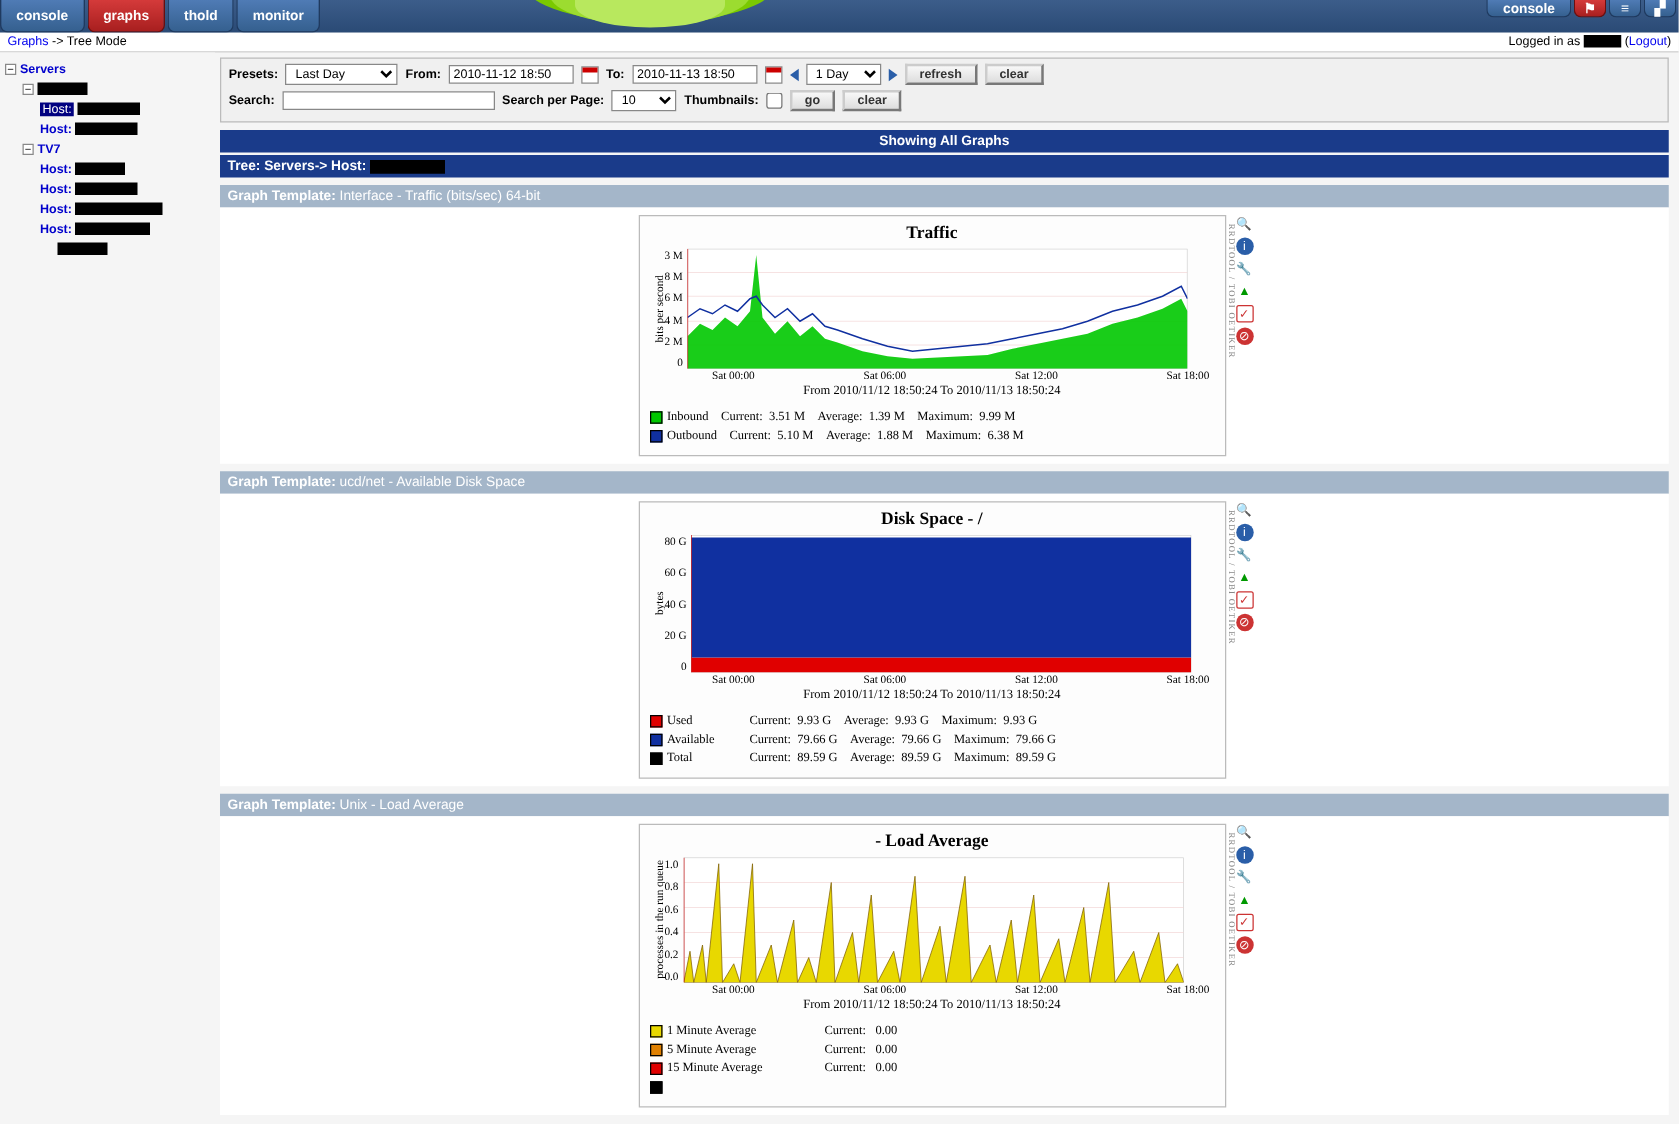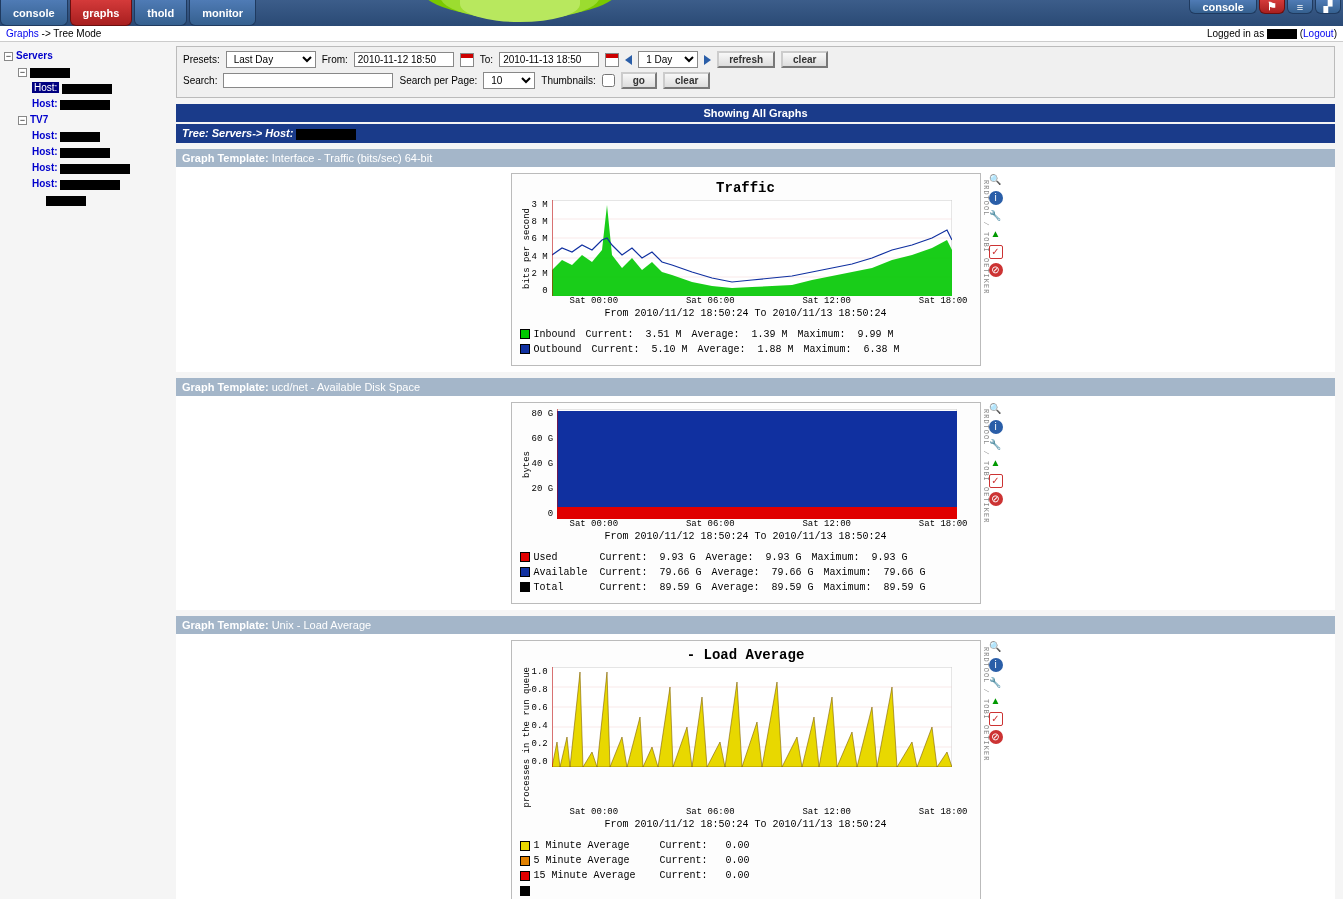--- a/index.html
+++ b/index.html
@@ -33,40 +33,40 @@
 .tree .indent3 { margin-left: 42px; }
 .tree a { color: #0000cc; font-weight: bold; }
 .tree .selected { background: #000080; color: #fff; padding: 0 2px; }
 .tree .redact { display: inline-block; background: #000; height: 10px; vertical-align: middle; }
 
 .main { flex: 1; padding: 4px 8px 20px 4px; }
 
 
 .filterbox { border: 1px solid #bbb; background: #f0f0f0; padding: 4px 6px; margin-bottom: 6px; font-size: 10px; }
 .filterbox .row { display: flex; align-items: center; gap: 6px; margin-bottom: 4px; flex-wrap: wrap; }
-.filterbox label { font-weight: normal; }
+.filterbox label { font-weight: bold; }
 .filterbox input[type=text], .filterbox select { font-size: 10px; border: 1px solid #888; background: #fff; padding: 1px 3px; }
 .btn { border: 2px outset #ccc; background: linear-gradient(#f8f8f8,#ddd); padding: 1px 10px; cursor: pointer; font-family: inherit; font-size: 10px; font-weight: bold; color: #333; }
 .caltiny { display: inline-block; width: 14px; height: 14px; border: 1px solid #888; background: #fff; position: relative; cursor: pointer; }
 .caltiny::before { content: ""; position: absolute; left: 0; right: 0; top: 0; height: 4px; background: #c00; }
 .arrow { display: inline-block; width: 0; height: 0; cursor: pointer; }
 .arrow.left { border-top: 5px solid transparent; border-bottom: 5px solid transparent; border-right: 7px solid #2a5ea8; }
 .arrow.right { border-top: 5px solid transparent; border-bottom: 5px solid transparent; border-left: 7px solid #2a5ea8; }
 
 
 .bar-blue { background: #1a3b8a; color: #fff; font-weight: bold; font-size: 11px; padding: 3px 0; text-align: center; }
-.bar-blue2 { background: #1a3b8a; color: #fff; font-weight: bold; font-size: 11px; padding: 3px 6px; text-align: left; margin-top: 2px; font-style: italic; }
+.bar-blue2 { background: #1a3b8a; color: #fff; font-weight: bold; font-size: 11px; padding: 3px 6px; text-align: left; margin-top: 2px; }
 .bar-blue2 .redact { display: inline-block; background: #000; width: 60px; height: 11px; vertical-align: middle; }
 .bar-gray { background: #a4b6c9; color: #fff; font-size: 11px; padding: 3px 6px; margin-top: 6px; }
 .bar-gray b { font-weight: bold; }
 
 
 .graphrow { display: flex; padding: 6px 0; background:#fff;}
 .graphrow .spacer { flex: 1; }
-.graphbox { border: 1px solid #bbb; background: #fdfdfd; width: 470px; padding: 6px 8px 8px 8px; position: relative; font-family: Liberation Mono, monospace; }
+.graphbox { border: 1px solid #bbb; background: #fdfdfd; width: 470px; padding: 6px 8px 8px 8px; position: relative; font-family: Liberation Serif, serif; }
 .graphbox .title { text-align: center; font-weight: bold; font-size: 14px; margin-bottom: 4px; }
 .graphbox .plot { display: flex; }
 .graphbox .ylbl { writing-mode: vertical-rl; transform: rotate(180deg); font-size: 9px; text-align: center; padding-right: 2px; }
 .graphbox .yticks { display: flex; flex-direction: column; justify-content: space-between; align-items: flex-end; font-size: 9px; padding-right: 4px; }
 .graphbox svg { border: none; display: block; }
 .graphbox .xticks { display: flex; justify-content: space-between; font-size: 9px; padding-left: 50px; padding-right: 4px; }
 .graphbox .fromto { text-align: center; font-size: 10px; margin-top: 2px; }
 .graphbox .legend { font-size: 10px; margin-top: 8px; line-height: 15px; }
 .graphbox .legend .lrow { display: flex; gap: 10px; }
 .sw { display: inline-block; width: 10px; height: 10px; border: 1px solid #000; margin-right: 4px; vertical-align: middle; }
@@ -216,20 +216,21 @@
         <div class="ic" style="background:#c33;color:#fff;border-radius:50%">⊘</div>
       </div>
       <div class="spacer"></div>
     </div>
 
     <div class="bar-gray"><b>Graph Template:</b> <span>ucd/net - Available Disk Space</span></div>
     <div class="graphrow">
       <div class="spacer"></div>
       <div class="graphbox">
         <div class="rrd">RRDTOOL / TOBI OETIKER</div>
+        <div class="title">Disk Space - /</div>
         <div class="plot">
           <div class="ylbl">bytes</div>
           <div class="yticks" style="height:110px">
             <span>80 G</span>
               <span>60 G</span>
               <span>40 G</span>
               <span>20 G</span>
               <span>0</span>
           </div>
           <svg width="400" height="110">

